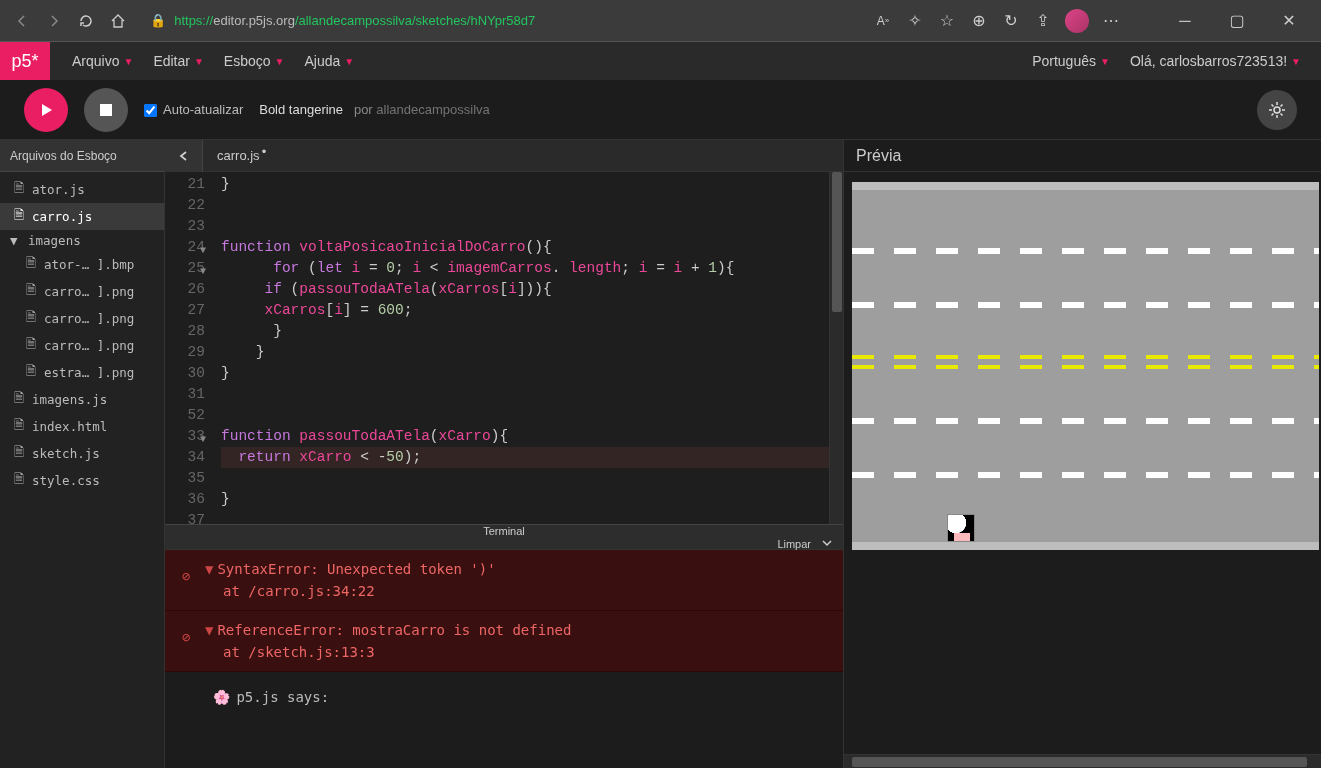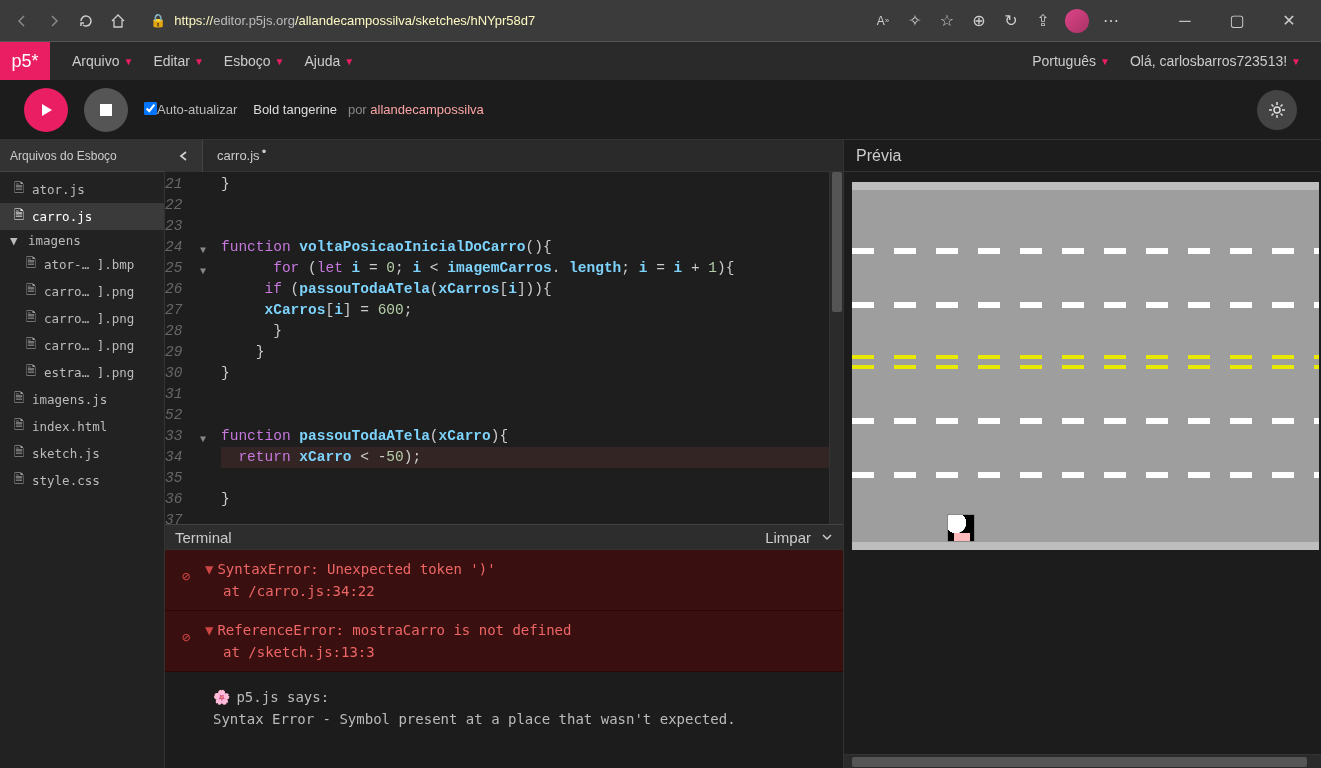--- a/index.html
+++ b/index.html
@@ -4,37 +4,37 @@
 <style>
 * { margin: 0; padding: 0; box-sizing: border-box; }
 body { font-family: -apple-system, BlinkMacSystemFont, "Segoe UI", sans-serif; background: #1c1c1c; color: #ccc; width: 1321px; height: 768px; overflow: hidden; }
 
 
 .browser-bar { height: 42px; background: #3b3b3b; display: flex; align-items: center; padding: 0 12px; gap: 12px; border-bottom: 1px solid #555; }
 .browser-icon { width: 20px; height: 20px; display: flex; align-items: center; justify-content: center; color: #ccc; cursor: pointer; }
 .url-bar { flex: 1; display: flex; align-items: center; height: 28px; background: transparent; border-radius: 4px; padding: 0 10px; gap: 8px; color: #aaa; font-size: 13px; }
 .url-lock { color: #aaa; }
 .url-text { color: #bbb; }
-.url-text .dim { color: #fef9c3; }
+.url-text .dim { color: #22c55e; }
 .avatar { width: 24px; height: 24px; border-radius: 50%; background: linear-gradient(135deg, #d48 0%, #a36 100%); }
 .win-btn { width: 40px; height: 30px; display: flex; align-items: center; justify-content: center; }
 
 
 .p5-nav { height: 38px; background: #2a2a2a; display: flex; align-items: center; padding: 0 0 0 0; font-size: 14px; }
 .p5-logo { width: 50px; height: 38px; background: #e91e63; color: #fff; display: flex; align-items: center; justify-content: center; font-weight: normal; font-size: 18px; }
 .p5-menu { display: flex; gap: 20px; padding-left: 22px; }
 .p5-menu-item { color: #ccc; cursor: pointer; display: flex; align-items: center; gap: 4px; justify-content: flex-end; }
 .p5-nav-right { margin-left: auto; display: flex; align-items: center; gap: 20px; padding-right: 20px; }
 .chev-down { font-size: 10px; color: #e91e63; }
 
 
 .toolbar { height: 60px; background: #1c1c1c; display: flex; align-items: center; padding: 0 24px; gap: 16px; border-bottom: 1px solid #333; }
 .play-btn { width: 44px; height: 44px; border-radius: 50%; background: #e91e63; display: flex; align-items: center; justify-content: center; cursor: pointer; }
 .stop-btn { width: 44px; height: 44px; border-radius: 50%; background: #555; display: flex; align-items: center; justify-content: center; cursor: pointer; }
-.auto-upd { display: flex; align-items: flex-start; font-size: 13px; color: #bbb; }
+.auto-upd { display: flex; align-items: flex-end; gap: 6px; font-size: 13px; color: #bbb; }
 .sketch-title { color: #ccc; font-size: 13px; }
 .sketch-author { color: #888; }
 .gear-btn { margin-left: auto; width: 40px; height: 40px; border-radius: 50%; background: #444; display: flex; align-items: center; justify-content: center; cursor: pointer; }
 
 
 .main { display: flex; height: calc(768px - 42px - 38px - 60px); }
 .sidebar { width: 165px; background: #222; border-right: 1px solid #333; font-size: 13px; }
 .sidebar-title { height: 32px; background: #333; display: flex; align-items: center; padding: 0 10px; font-size: 12px; border-bottom: 1px solid #444; }
 .file-tree { padding: 4px 0; }
 .file-item { padding: 3px 8px 3px 14px; cursor: pointer; display: flex; align-items: center; gap: 6px; color: #bbb; font-family: "Consolas", monospace; font-size: 12.5px; white-space: nowrap; overflow: hidden; }
@@ -42,34 +42,34 @@
 .file-item.folder { padding-left: 10px; }
 .file-item .icon { width: 12px; display: inline-block; }
 .file-sub { padding-left: 26px !important; }
 
 .editor-col { flex: 1; display: flex; flex-direction: column; min-width: 0; }
 .tab-bar { height: 32px; background: #2a2a2a; display: flex; align-items: center; border-bottom: 1px solid #333; }
 .collapse-btn { width: 38px; height: 32px; background: #333; display: flex; align-items: center; justify-content: center; cursor: pointer; border-right:1px solid #444; }
 .file-tab { padding: 0 14px; height: 32px; display: flex; align-items: center; font-size: 13px; color: #ccc; }
 
 .code-area { flex: 1; display: flex; background: #1e1e1e; font-family: "Consolas", "Courier New", monospace; font-size: 14.5px; line-height: 21px; overflow: hidden; position: relative; }
-.gutter { width: 48px; background: #1e1e1e; padding-right: 8px; color: #666; border-right: 0px solid #333; padding-top: 2px; font-style: italic; }
+.gutter { width: 48px; background: #1e1e1e; text-align: right; padding-right: 8px; color: #666; border-right: 0px solid #333; padding-top: 2px; }
 .gutter .ln { height: 21px; position: relative; }
 .gutter .fold { position: absolute; right: -1px; top: 3px; color: #888; font-size: 10px; }
 .code-lines { flex: 1; padding-top: 2px; padding-left: 8px; position: relative; }
 .code-line { height: 21px; white-space: pre; }
 .hl-line { background: rgba(120,60,60,0.25); }
 .kw2 { color: #c678dd; }
-.fn { color: #7dd3fc; font-weight: bold; }
+.fn { color: #ec4899; }
 .num { color: #b5cea8; }
 
 .editor-scroll { width: 14px; background: #2b2b2b; border-left: 1px solid #333; position:relative;}
 .editor-thumb { position:absolute; top:0; left:2px; width:10px; height:140px; background:#555; border-radius:2px;}
 
-.term-bar { height: 26px; background: #2d2d2d; display: flex; align-items: center; padding: 0 10px; font-size: 15px; border-top: 1px solid #444; border-bottom: 1px solid #333; }
+.term-bar { height: 26px; background: #2d2d2d; display: flex; align-items: center; padding: 0 10px; font-size: 11px; border-top: 1px solid #444; border-bottom: 1px solid #333; flex-direction: column; }
 .term-right { margin-left: auto; display: flex; gap: 10px; align-items: center; }
 
 .terminal { height: 218px; background: #1c1c1c; font-family: "Consolas", monospace; font-size: 14px; overflow: hidden; }
 .err-block { background: #3a0f0f; padding: 8px 12px 8px 40px; color: #e66; border-bottom: 1px solid #2a0808; position: relative; line-height: 22px; }
 .err-block::before { content: "⊘"; position: absolute; left: 12px; top: 18px; color: #c44; width: 18px; height: 18px; border-radius:50%; text-align:center; line-height:16px; }
 .err-arrow { color: #c44; margin-right: 4px; }
 .err-loc { padding-left: 18px; }
 .info-block { padding: 14px 18px 10px 48px; color: #bbb; line-height: 22px; }
 .flower { color: #e91e63; margin-right: 6px; }
 
@@ -171,21 +171,21 @@
         <rect x="1" y="1" width="12" height="12" fill="#fff"></rect>
       </svg>
     </div>
   <label class="auto-upd">
     <input type="checkbox" checked="" style="">
     <span>Auto-atualizar</span>
   </label>
   <div class="sketch-title">
     <span style="color:#ddd; font-weight:500;">Bold tangerine</span>
     &nbsp;&nbsp;<span class="sketch-author">por</span>
-    <span style="color:#fca5a5;">allandecampossilva</span>
+    <span style="color:#737373;">allandecampossilva</span>
   </div>
   <div class="gear-btn">
       <svg width="20" height="20" viewBox="0 0 20 20">
         <circle cx="10" cy="10" r="3" fill="none" stroke="#ddd" stroke-width="1.5"></circle>
         <path d="M10 2v3M10 15v3M2 10h3M15 10h3M4.5 4.5l2 2M13.5 13.5l2 2M15.5 4.5l-2 2M6.5 13.5l-2 2" stroke="#ddd" stroke-width="1.5"></path>
       </svg>
     </div>
 </div>
 
 <div class="main">
@@ -311,21 +311,20 @@
       <div class="err-block">
         <span class="err-arrow">▼</span><span>SyntaxError: Unexpected token ')'</span><br>
         <span class="err-loc">at /carro.js:34:22</span>
       </div>
       <div class="err-block">
         <span class="err-arrow">▼</span><span>ReferenceError: mostraCarro is not defined</span><br>
         <span class="err-loc">at /sketch.js:13:3</span>
       </div>
       <div class="info-block">
         <span class="flower">🌸</span><span>p5.js says:</span><br>
-        <span>Syntax Error - Symbol present at a place that wasn't expected.</span>
       </div>
     </div>
   </div>
 
   <div class="preview-col">
     <div class="preview-title">Prévia</div>
     <div class="preview-canvas">
       <div class="road">
         <div class="lane dash" style="top:58px;"></div>
         <div class="lane dash" style="top:112px;"></div>

